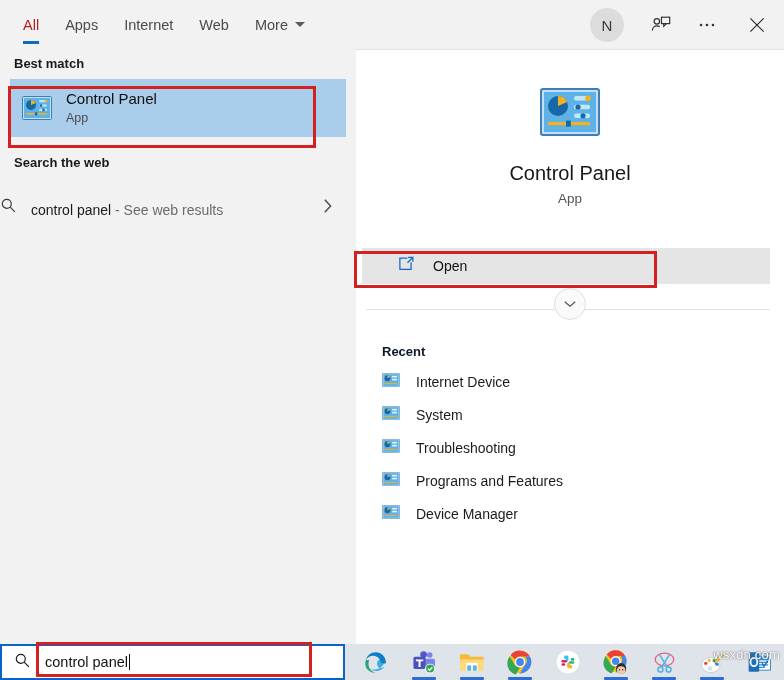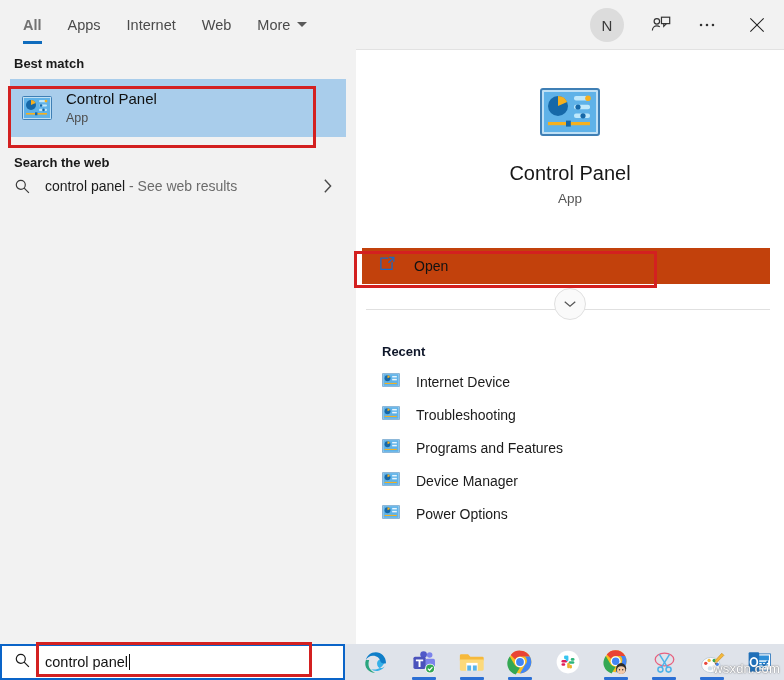--- a/index.html
+++ b/index.html
@@ -28,21 +28,21 @@
   .tab {
     position: relative;
     height: 50px;
     display: flex; align-items: center;
     padding: 0 13px;
     font-size: 14.5px;
     color: #4a4a4a;
     cursor: default;
     white-space: nowrap;
   }
-  .tab.active { color: #737373; font-weight: bold; }
+  .tab.active { color: #b91c1c; font-weight: normal; }
   .tab.active::after {
     content: "";
     position: absolute;
     left: 13px; right: 13px; bottom: 6px;
     height: 3px; background: #0f6cbd;
   }
   .tab .caret {
     display: inline-block;
     margin-left: 7px;
     width: 0; height: 0;
@@ -85,23 +85,22 @@
     height: 58px;
     background: #a9cdeb;
     display: flex; align-items: center;
     padding-left: 12px;
   }
   .bm-text { margin-left: 14px; line-height: 1.25; }
   .bm-title { font-size: 15px; color: #101010; }
   .bm-sub { font-size: 12.5px; color: #4d4d4d; margin-top: 2px; }
 
   .webrow {
-    display: flex; align-items: flex-start;
+    display: flex; align-items: flex-end;
     height: 40px;
-    padding-left: 14px;
     margin-right: 8px;
   }
   .webrow .txt { margin-left: 14px; font-size: 14px; color: #1b1b1b; }
   .webrow .txt .dim { color: #6b6b6b; }
   .webrow .chev { margin-left: auto; margin-right: 14px; color: #4a4a4a; }
 
   
   .rightpane {
     position: absolute; left: 356px; top: 50px;
     width: 428px; height: 594px;
@@ -111,23 +110,23 @@
     padding-top: 38px;
     text-align: center;
   }
   .hero-title { font-size: 20px; color: #171717; margin-top: 22px; }
   .hero-sub { font-size: 13.5px; color: #555; margin-top: 6px; }
 
   .actions { margin-top: 42px; position: relative; }
   .action-row {
     height: 36px;
     margin: 0 14px 0 6px;
-    background: #c2410c;
-    display: flex; align-items: center;
-    padding-left: 16px;
+    background: #e5e5e5;
+    display: flex; align-items: center;
+    padding-left: 35px;
   }
   .action-row .lbl { margin-left: 18px; font-size: 14px; color: #121212; }
 
   .expander-wrap {
     position: relative;
     height: 42px;
     margin-top: 4px;
   }
   .expander-line {
     position: absolute; left: 10px; right: 14px; top: 21px;
@@ -199,21 +198,21 @@
   .tbicon {
     width: 48px; height: 36px;
     position: relative;
     display: flex; align-items: center; justify-content: center;
   }
   .tbicon .under {
     position: absolute; bottom: 0; left: 12px; width: 24px; height: 3px;
     background: #2b6fd4; border-radius: 1px;
   }
   .watermark {
-    position: absolute; right: 4px; bottom: 4px;
+    position: absolute; right: 4px; bottom: 18px;
     font-size: 13px; color: #ffffff;
     text-shadow: 0 0 2px rgba(120,120,120,0.9), 0 0 1px rgba(90,90,90,0.8);
     letter-spacing: 0.2px;
   }
 </style>
 </head>
 <body>
 
 <div id="root">
 
@@ -378,20 +377,34 @@
           <svg width="18" height="14" viewBox="0 0 30 24">
             <rect x="0.5" y="0.5" width="29" height="23" rx="1" fill="#bfe0f5" stroke="#3f7fb5"></rect>
             <rect x="2" y="2" width="26" height="20" fill="#5fb2e8"></rect>
             <circle cx="9" cy="9" r="5" fill="#1668a8"></circle>
             <path d="M9 9 L9 4 A5 5 0 0 1 13.6 7 Z" fill="#f5b01e"></path>
             <rect x="17" y="5" width="8" height="2.6" fill="#e8f5fd"></rect>
             <rect x="17" y="10" width="8" height="2.6" fill="#e8f5fd"></rect>
             <rect x="4" y="17" width="21" height="1.8" fill="#f5b01e"></rect>
           </svg>
         </span>
+        <span class="lbl">System</span>
+      </div>
+      <div class="recent-item">
+        <span>
+          <svg width="18" height="14" viewBox="0 0 30 24">
+            <rect x="0.5" y="0.5" width="29" height="23" rx="1" fill="#bfe0f5" stroke="#3f7fb5"></rect>
+            <rect x="2" y="2" width="26" height="20" fill="#5fb2e8"></rect>
+            <circle cx="9" cy="9" r="5" fill="#1668a8"></circle>
+            <path d="M9 9 L9 4 A5 5 0 0 1 13.6 7 Z" fill="#f5b01e"></path>
+            <rect x="17" y="5" width="8" height="2.6" fill="#e8f5fd"></rect>
+            <rect x="17" y="10" width="8" height="2.6" fill="#e8f5fd"></rect>
+            <rect x="4" y="17" width="21" height="1.8" fill="#f5b01e"></rect>
+          </svg>
+        </span>
         <span class="lbl">Troubleshooting</span>
       </div>
       <div class="recent-item">
         <span>
           <svg width="18" height="14" viewBox="0 0 30 24">
             <rect x="0.5" y="0.5" width="29" height="23" rx="1" fill="#bfe0f5" stroke="#3f7fb5"></rect>
             <rect x="2" y="2" width="26" height="20" fill="#5fb2e8"></rect>
             <circle cx="9" cy="9" r="5" fill="#1668a8"></circle>
             <path d="M9 9 L9 4 A5 5 0 0 1 13.6 7 Z" fill="#f5b01e"></path>
             <rect x="17" y="5" width="8" height="2.6" fill="#e8f5fd"></rect>
@@ -408,34 +421,20 @@
             <rect x="2" y="2" width="26" height="20" fill="#5fb2e8"></rect>
             <circle cx="9" cy="9" r="5" fill="#1668a8"></circle>
             <path d="M9 9 L9 4 A5 5 0 0 1 13.6 7 Z" fill="#f5b01e"></path>
             <rect x="17" y="5" width="8" height="2.6" fill="#e8f5fd"></rect>
             <rect x="17" y="10" width="8" height="2.6" fill="#e8f5fd"></rect>
             <rect x="4" y="17" width="21" height="1.8" fill="#f5b01e"></rect>
           </svg>
         </span>
         <span class="lbl">Device Manager</span>
       </div>
-      <div class="recent-item">
-        <span>
-          <svg width="18" height="14" viewBox="0 0 30 24">
-            <rect x="0.5" y="0.5" width="29" height="23" rx="1" fill="#bfe0f5" stroke="#3f7fb5"></rect>
-            <rect x="2" y="2" width="26" height="20" fill="#5fb2e8"></rect>
-            <circle cx="9" cy="9" r="5" fill="#1668a8"></circle>
-            <path d="M9 9 L9 4 A5 5 0 0 1 13.6 7 Z" fill="#f5b01e"></path>
-            <rect x="17" y="5" width="8" height="2.6" fill="#e8f5fd"></rect>
-            <rect x="17" y="10" width="8" height="2.6" fill="#e8f5fd"></rect>
-            <rect x="4" y="17" width="21" height="1.8" fill="#f5b01e"></rect>
-          </svg>
-        </span>
-        <span class="lbl">Power Options</span>
-      </div>
     </div>
   </div>
 
   <div class="taskbar">
     <div class="tbicons">
 
       <div class="tbicon">
         <svg width="26" height="26" viewBox="0 0 32 32">
           <path d="M27 21a12 12 0 0 1-17.5 3.6C14 26.5 22 25 25.5 18.5c1.6-3 .2-6-3-6-3 0-5.2 2.2-5.2 5.2 0 5.6 5.8 8 9.7 3.3z" fill="#35b0e8"></path>
           <path d="M28.3 17.6C28.6 9.6 22.3 4 15.8 4 9.6 4 4.6 8.3 3.6 13.5c1.6-3.2 5-5.2 8.6-5.2 5 0 8.4 3 9.2 6.8.4 1.8 2.6 3.4 6.9 2.5z" fill="#0f7ec8"></path>

